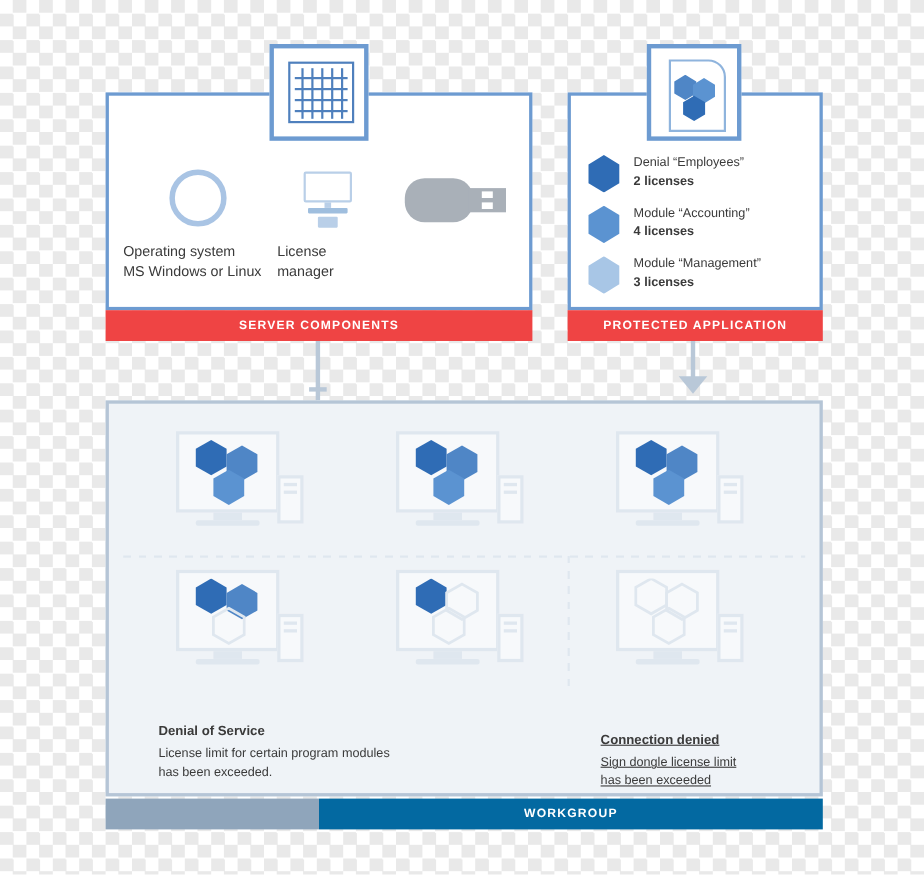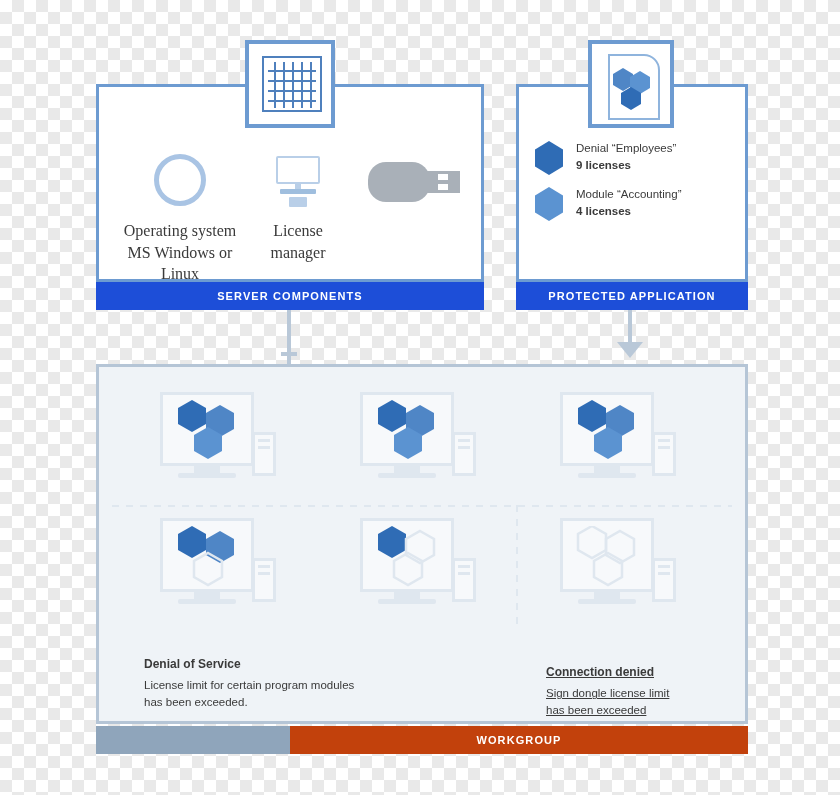--- a/index.html
+++ b/index.html
@@ -10,21 +10,21 @@
       repeating-conic-gradient(#e9e9e9 0% 25%, #ffffff 0% 50%) 0 0/24px 24px;
     position:relative;
     overflow:hidden;
   }
   .canvas{position:absolute;left:0;top:0;width:840px;height:795px;}
 
   
   .panel{position:absolute;box-sizing:border-box;border:3px solid #6d9bd1;background:#ffffff;}
   .panel-label{
     position:absolute;box-sizing:border-box;
-    background:#1d4ed8;color:#ffffff;
+    background:#ef4444;color:#ffffff;
     font-size:11px;font-weight:bold;letter-spacing:1.1px;
     display:flex;align-items:center;justify-content:center;
     text-transform:uppercase;
   }
 
   
   #server-panel{left:96px;top:84px;width:388px;height:198px;}
   #server-panel-label{left:96px;top:282px;width:388px;height:28px;}
 
   
@@ -42,21 +42,21 @@
   #server-icon-box .rack b{
     position:absolute;left:4px;width:48px;height:2px;background:#4f80bd;
   }
 
   
   .os-circle{
     position:absolute;left:154px;top:154px;width:52px;height:52px;
     border:5px solid #a9c4e4;border-radius:50%;box-sizing:border-box;
   }
   .cap{
-    position:absolute;text-align:center;font-size:16px;color:#3a3a3a;line-height:1.35;font-family:Liberation Serif, serif;
+    position:absolute;text-align:left;font-size:13px;color:#3a3a3a;line-height:1.35;
   }
   #os-caption{left:112px;top:220px;width:136px;}
   #lm-caption{left:252px;top:220px;width:92px;}
   #dongle-caption{left:348px;top:220px;width:116px;}
 
   
   #lm-icon{position:absolute;left:272px;top:156px;width:52px;height:52px;}
   #lm-icon .mon{position:absolute;left:4px;top:0;width:44px;height:28px;border:2px solid #b9cfe8;border-radius:2px;box-sizing:border-box;background:#fff;}
   #lm-icon .neck{position:absolute;left:23px;top:28px;width:6px;height:5px;background:#b9cfe8;}
   #lm-icon .base{position:absolute;left:8px;top:33px;width:36px;height:5px;background:#9fbede;border-radius:1px;}
@@ -87,21 +87,21 @@
   .module-row{position:relative;height:46px;}
   .module-hex{position:absolute;left:0;top:5px;width:30px;height:34px;}
   .module-text{position:absolute;left:42px;top:4px;font-size:11.5px;color:#3a3a3a;line-height:1.45;}
   .module-text .lic{font-weight:bold;display:block;}
 
   
   #workgroup-panel{
     position:absolute;left:96px;top:364px;width:652px;height:360px;
     box-sizing:border-box;border:3px solid #b5c5d6;background:#eff3f7;
   }
-  #workgroup-panel-label{left:290px;top:726px;width:458px;height:28px;background:#c2410c;}
+  #workgroup-panel-label{left:290px;top:726px;width:458px;height:28px;background:#0369a1;}
   #workgroup-left-label{left:96px;top:726px;width:194px;height:28px;background:#8fa5bb;}
 
   
   .conn{position:absolute;background:#b9c8d8;}
   #conn-left-v{left:287px;top:310px;width:4px;height:54px;}
   #conn-left-stub{left:281px;top:352px;width:16px;height:4px;}
   #conn-right-v{left:628px;top:310px;width:4px;height:36px;}
   .arrow-down{
     position:absolute;left:617px;top:342px;width:0;height:0;
     border-left:13px solid transparent;border-right:13px solid transparent;
@@ -193,32 +193,41 @@
     </div>
   </div>
 
   <div class="module-list">
     <div class="module-row">
       <svg class="module-hex" viewBox="0 0 30 34">
         <polygon points="15,0 29,8.5 29,25.5 15,34 1,25.5 1,8.5" fill="#2f6cb5"></polygon>
       </svg>
       <div class="module-text">
         <span>Denial “Employees”</span>
-        <span class="lic">9 licenses</span>
+        <span class="lic">2 licenses</span>
       </div>
     </div>
     <div class="module-row">
       <svg class="module-hex" viewBox="0 0 30 34">
         <polygon points="15,0 29,8.5 29,25.5 15,34 1,25.5 1,8.5" fill="#5b93d1"></polygon>
       </svg>
       <div class="module-text">
         <span>Module “Accounting”</span>
         <span class="lic">4 licenses</span>
       </div>
     </div>
+    <div class="module-row">
+      <svg class="module-hex" viewBox="0 0 30 34">
+        <polygon points="15,0 29,8.5 29,25.5 15,34 1,25.5 1,8.5" fill="#a8c6e6"></polygon>
+      </svg>
+      <div class="module-text">
+        <span>Module “Management”</span>
+        <span class="lic">3 licenses</span>
+      </div>
+    </div>
   </div>
 
   <div class="panel-label" id="app-panel-label">Protected application</div>
 
   <div class="conn" id="conn-left-v"></div>
   <div class="conn" id="conn-left-stub"></div>
   <div class="conn" id="conn-right-v"></div>
   <div class="arrow-down"></div>
 
   <div id="workgroup-panel"></div>

